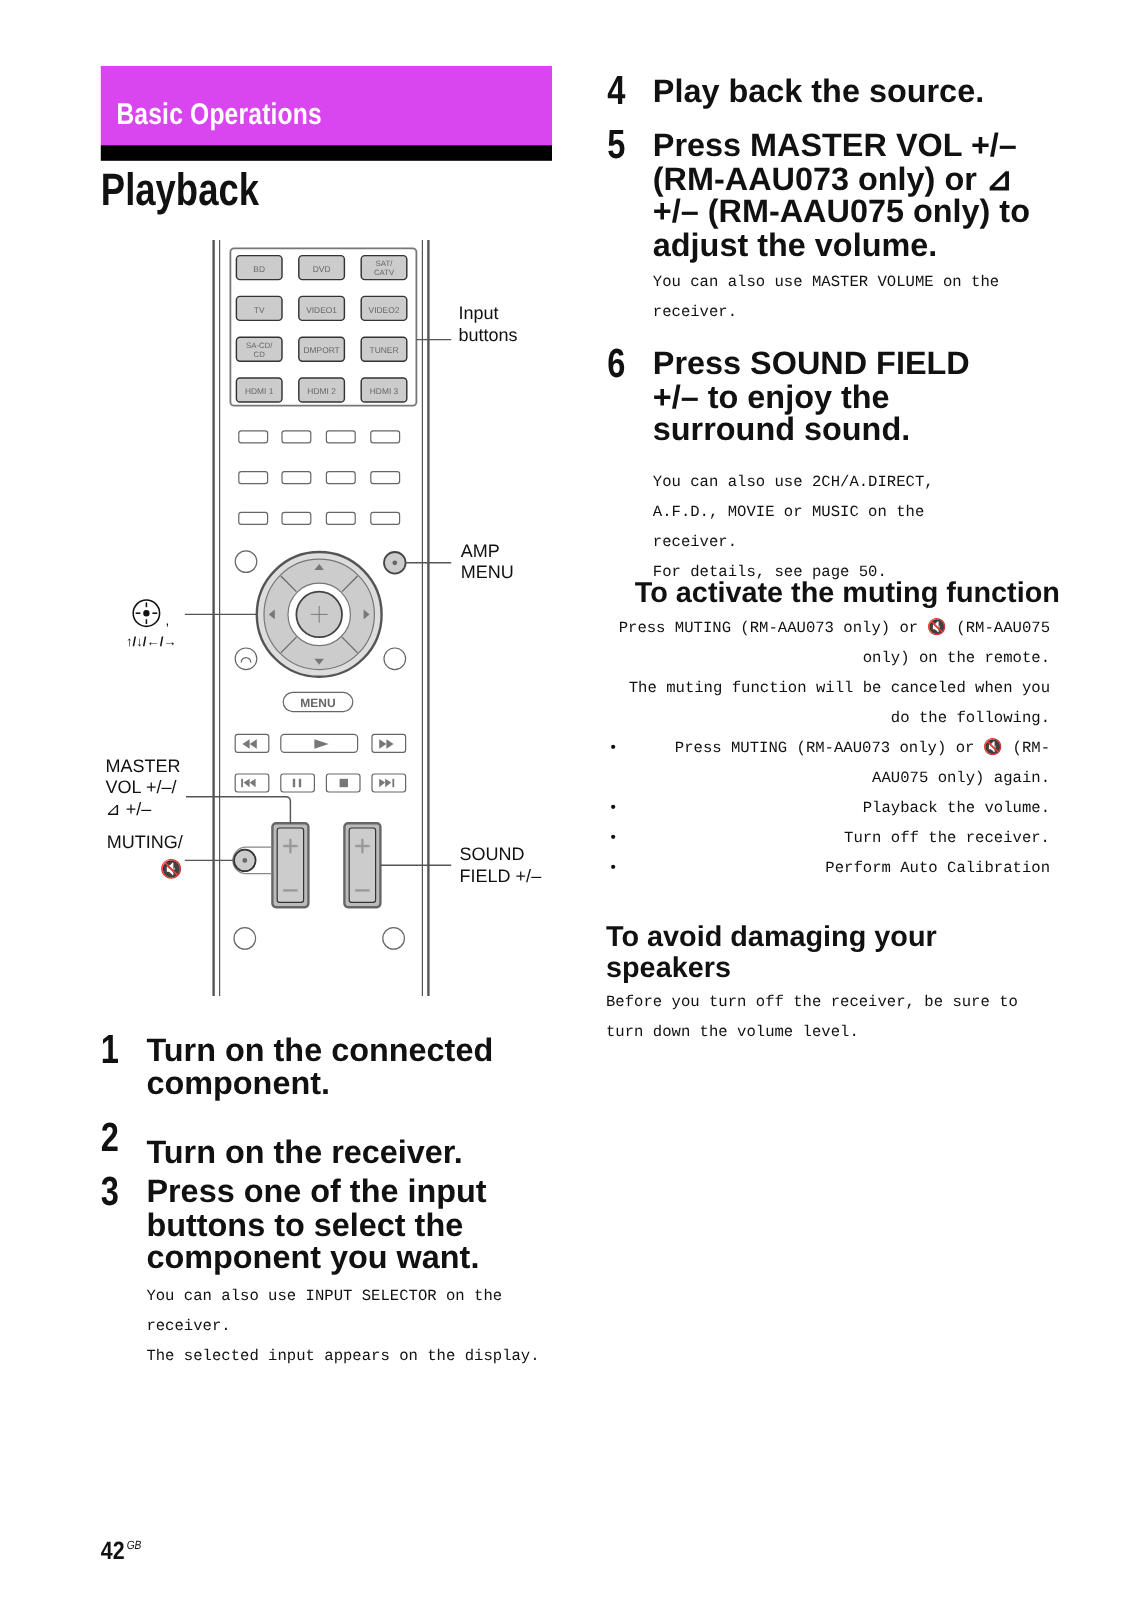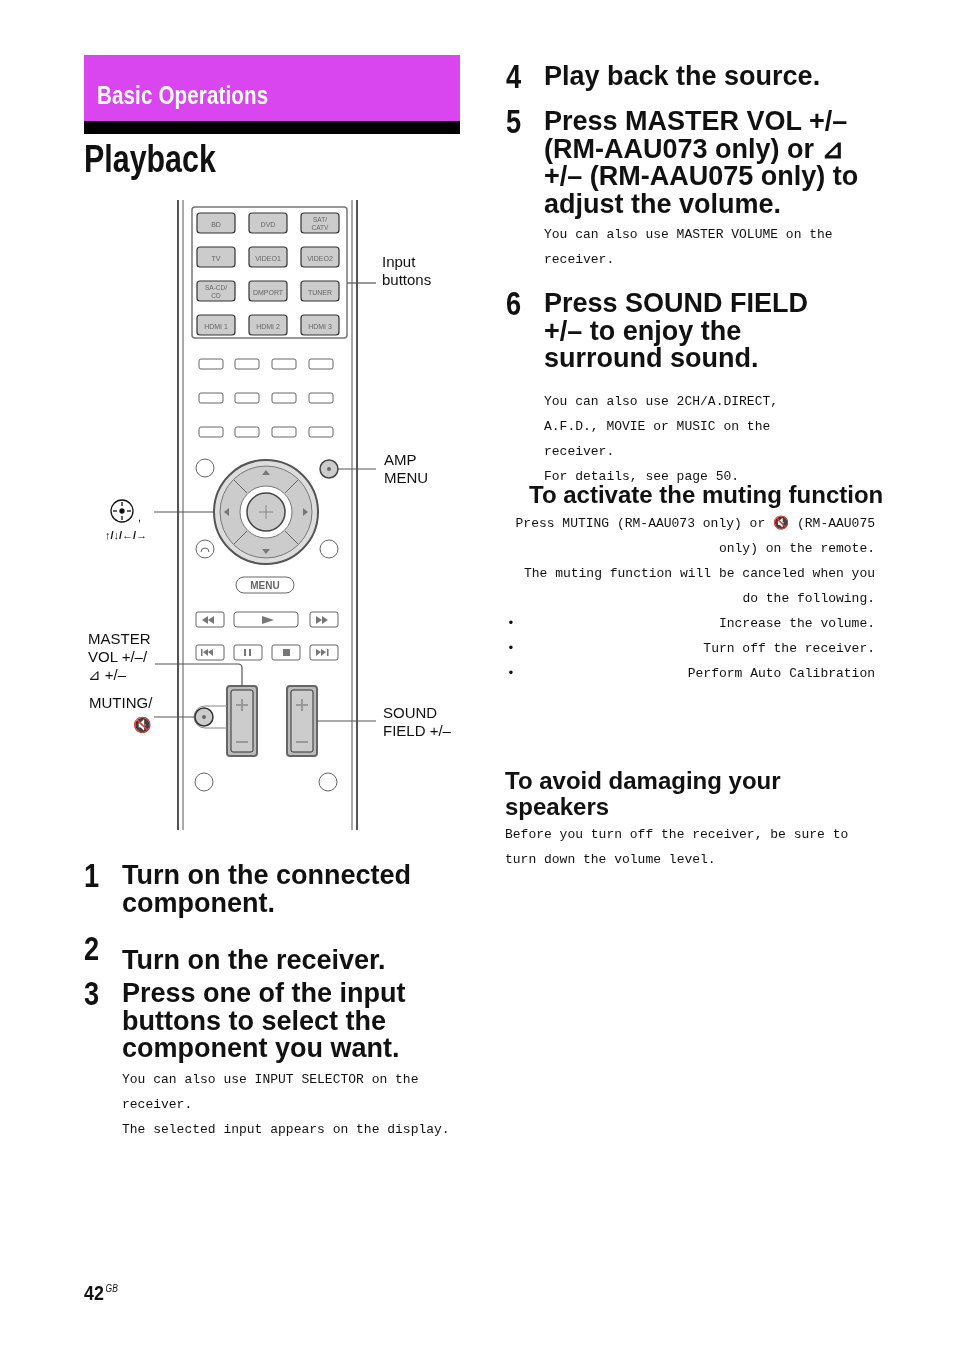--- a/index.html
+++ b/index.html
@@ -245,21 +245,22 @@
 <div class="abs body-text" style="left:544px;top:349px;width:290px;margin-top:40px;">
   <div>You can also use 2CH/A.DIRECT, A.F.D., MOVIE or MUSIC on the receiver.</div>
   <div>For details, see page 50.</div>
 </div>
 
 <div class="abs subhead" style="left:505px;top:482px;width:400px;margin-left:24px;">To activate the muting function</div>
 <div class="abs body-text" style="left:505px;top:511px;width:370px;text-align:right;">
   <div>Press MUTING (RM-AAU073 only) or 🔇 (RM-AAU075 only) on the remote.</div>
   <div>The muting function will be canceled when you do the following.</div>
   <ul class="bullets">
-    <li>Increase the volume.</li>
+    <li>Press MUTING (RM-AAU073 only) or 🔇 (RM-AAU075 only) again.</li>
+    <li>Playback the volume.</li>
     <li>Turn off the receiver.</li>
     <li>Perform Auto Calibration</li>
   </ul>
 </div>
 
 <div class="abs subhead" style="left:505px;top:768px;width:320px;">To avoid damaging your speakers</div>
 <div class="abs body-text" style="left:505px;top:822px;width:380px;">Before you turn off the receiver, be sure to turn down the volume level.</div>
 
 <div class="abs pagenum"><span>42</span><sup>GB</sup></div>
 

